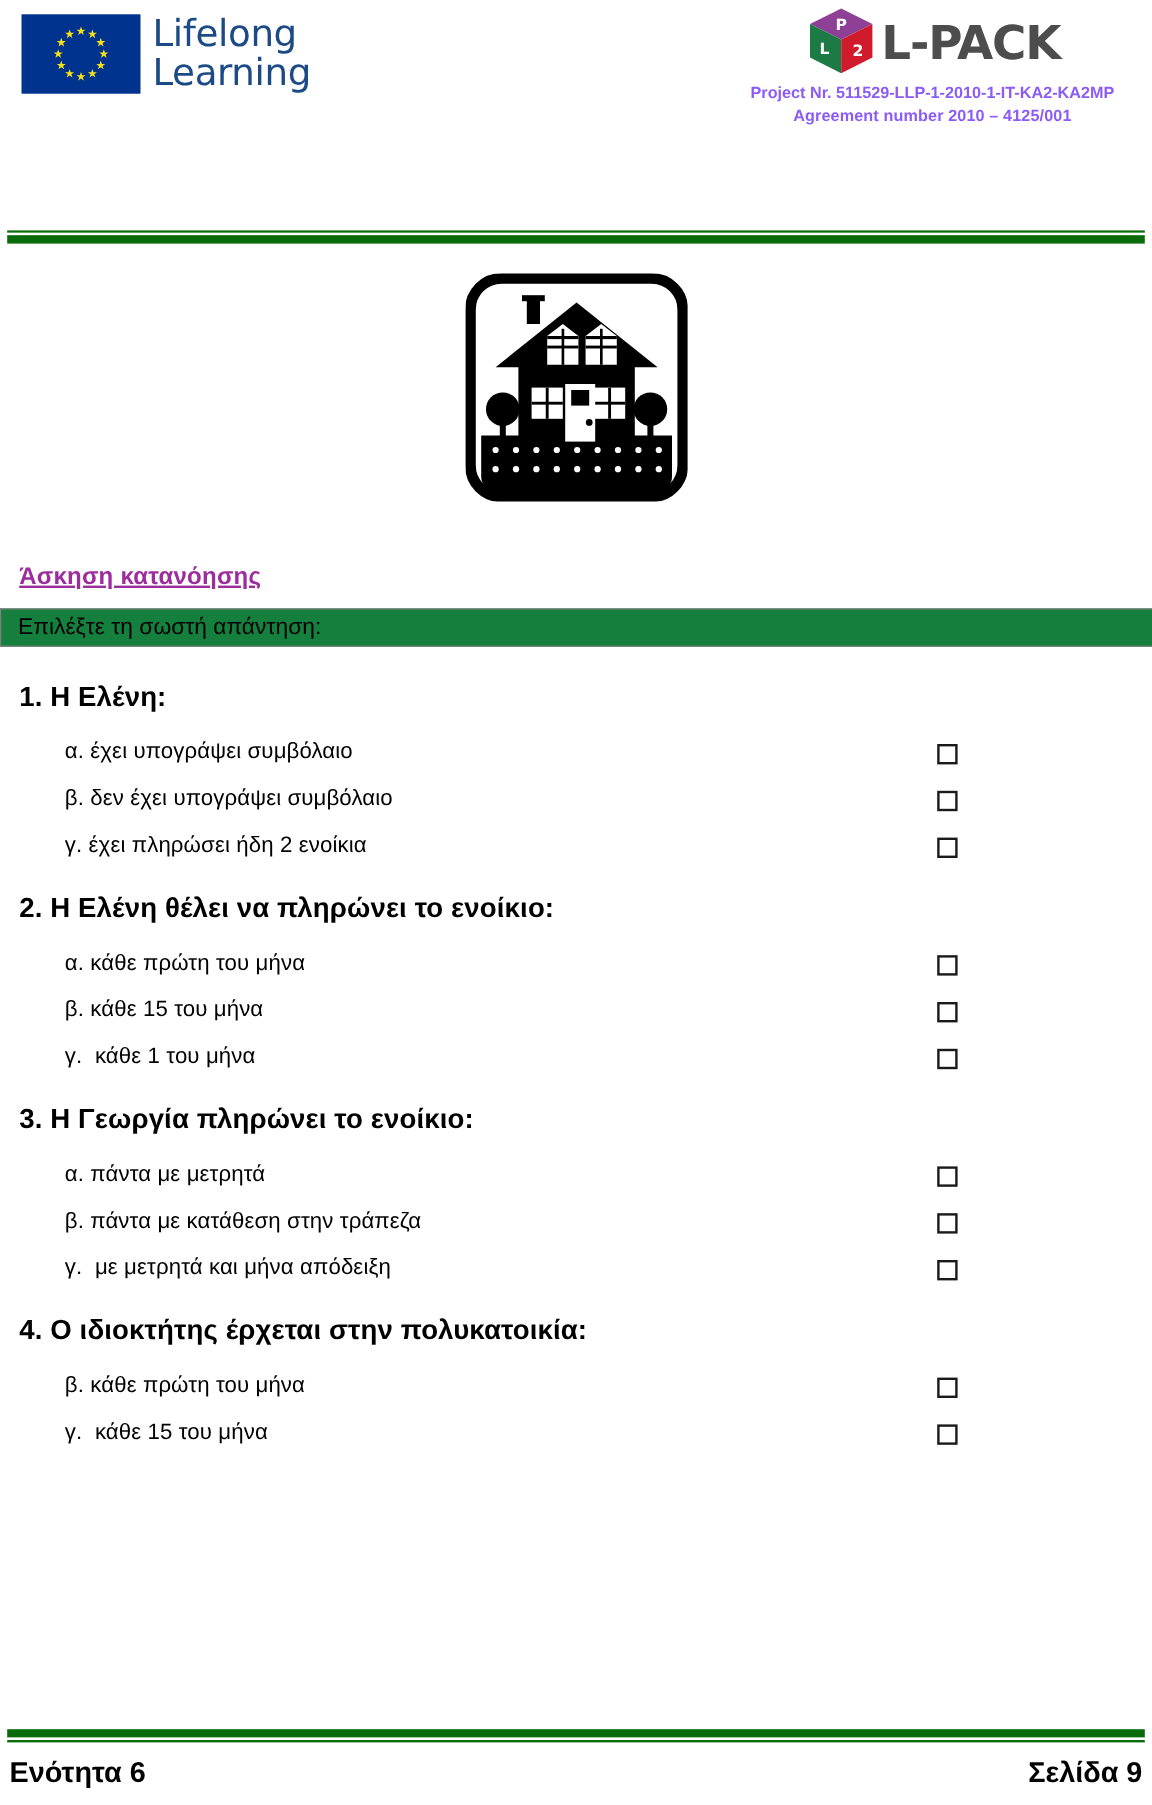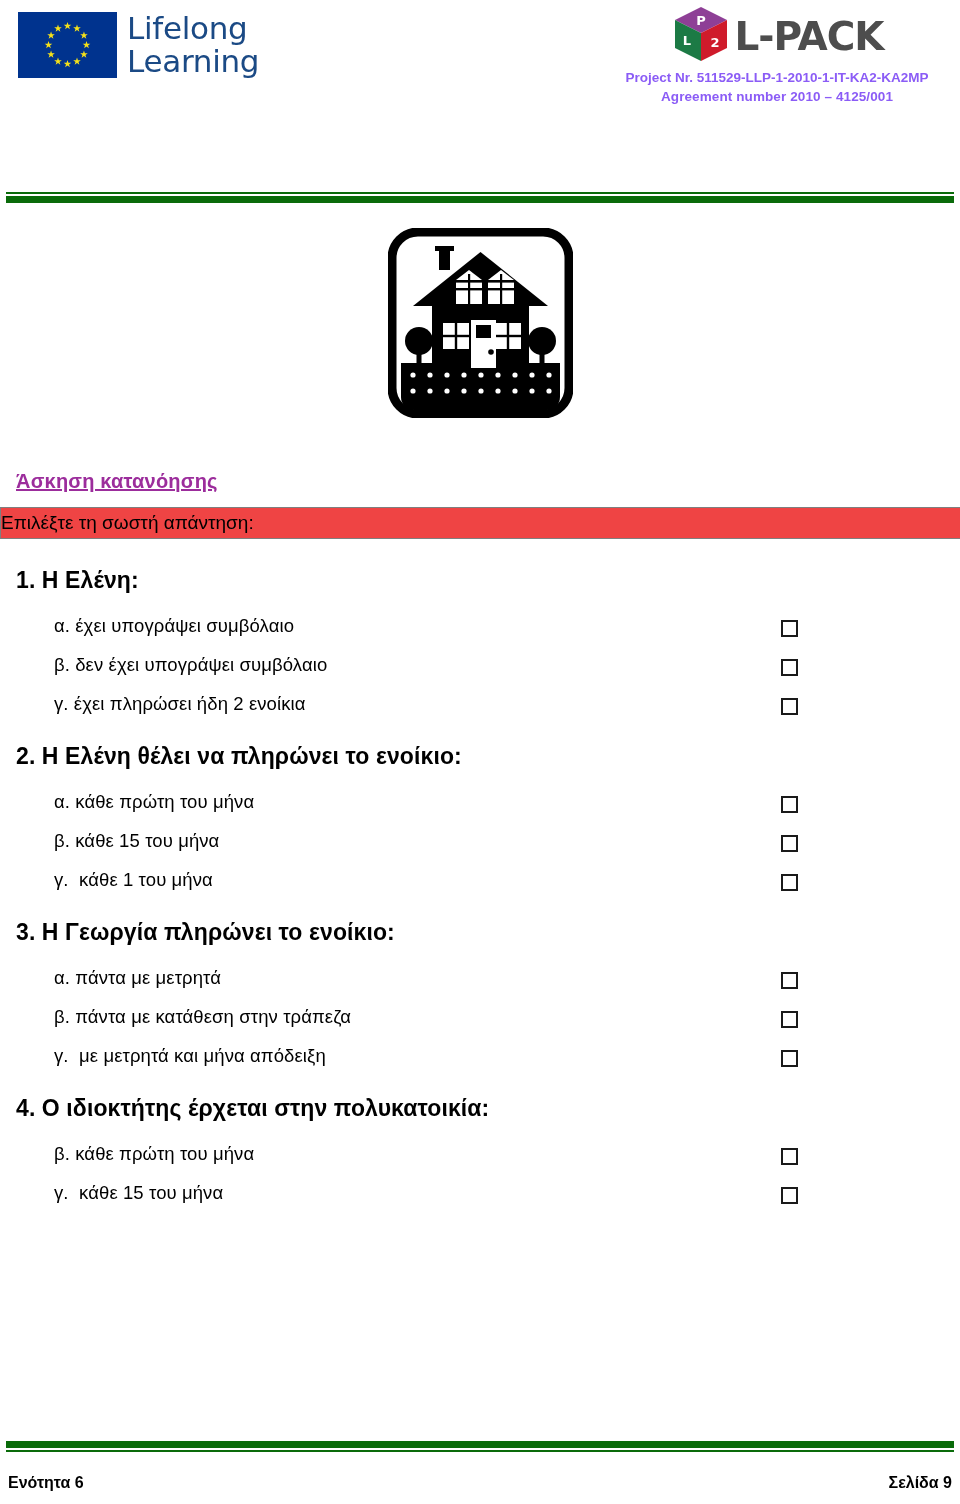--- a/index.html
+++ b/index.html
@@ -128,28 +128,29 @@
     margin: 0 0 14px 16px;
     font-size: 20px;
     font-weight: bold;
     color: #9c2d9c;
     text-decoration: underline;
     display: inline-block;
     letter-spacing: 0.2px;
   }
   .instruction-bar {
     margin: 0;
-    background: #ef4444;
+    background: #15803d;
     border: 1px solid #7f7f7f;
     border-right: none;
     box-sizing: border-box;
     width: 960px;
     height: 32px;
     display: flex;
     align-items: center;
+    padding-left: 14px;
     font-size: 19px;
     color: #000;
   }
 
   .question-block {
     margin-top: 28px;
   }
   .question-title {
     margin: 16px 0 4px 16px;
     font-size: 23px;
@@ -185,21 +186,21 @@
 
   
   .footer {
     position: absolute;
     left: 8px;
     right: 8px;
     bottom: 12px;
     display: flex;
     justify-content: space-between;
     align-items: baseline;
-    font-size: 16px;
+    font-size: 24px;
     font-weight: bold;
   }
 </style>
 </head>
 <body>
 
 <div class="header">
 
   <div class="eu-logo">
     <div class="eu-flag">

